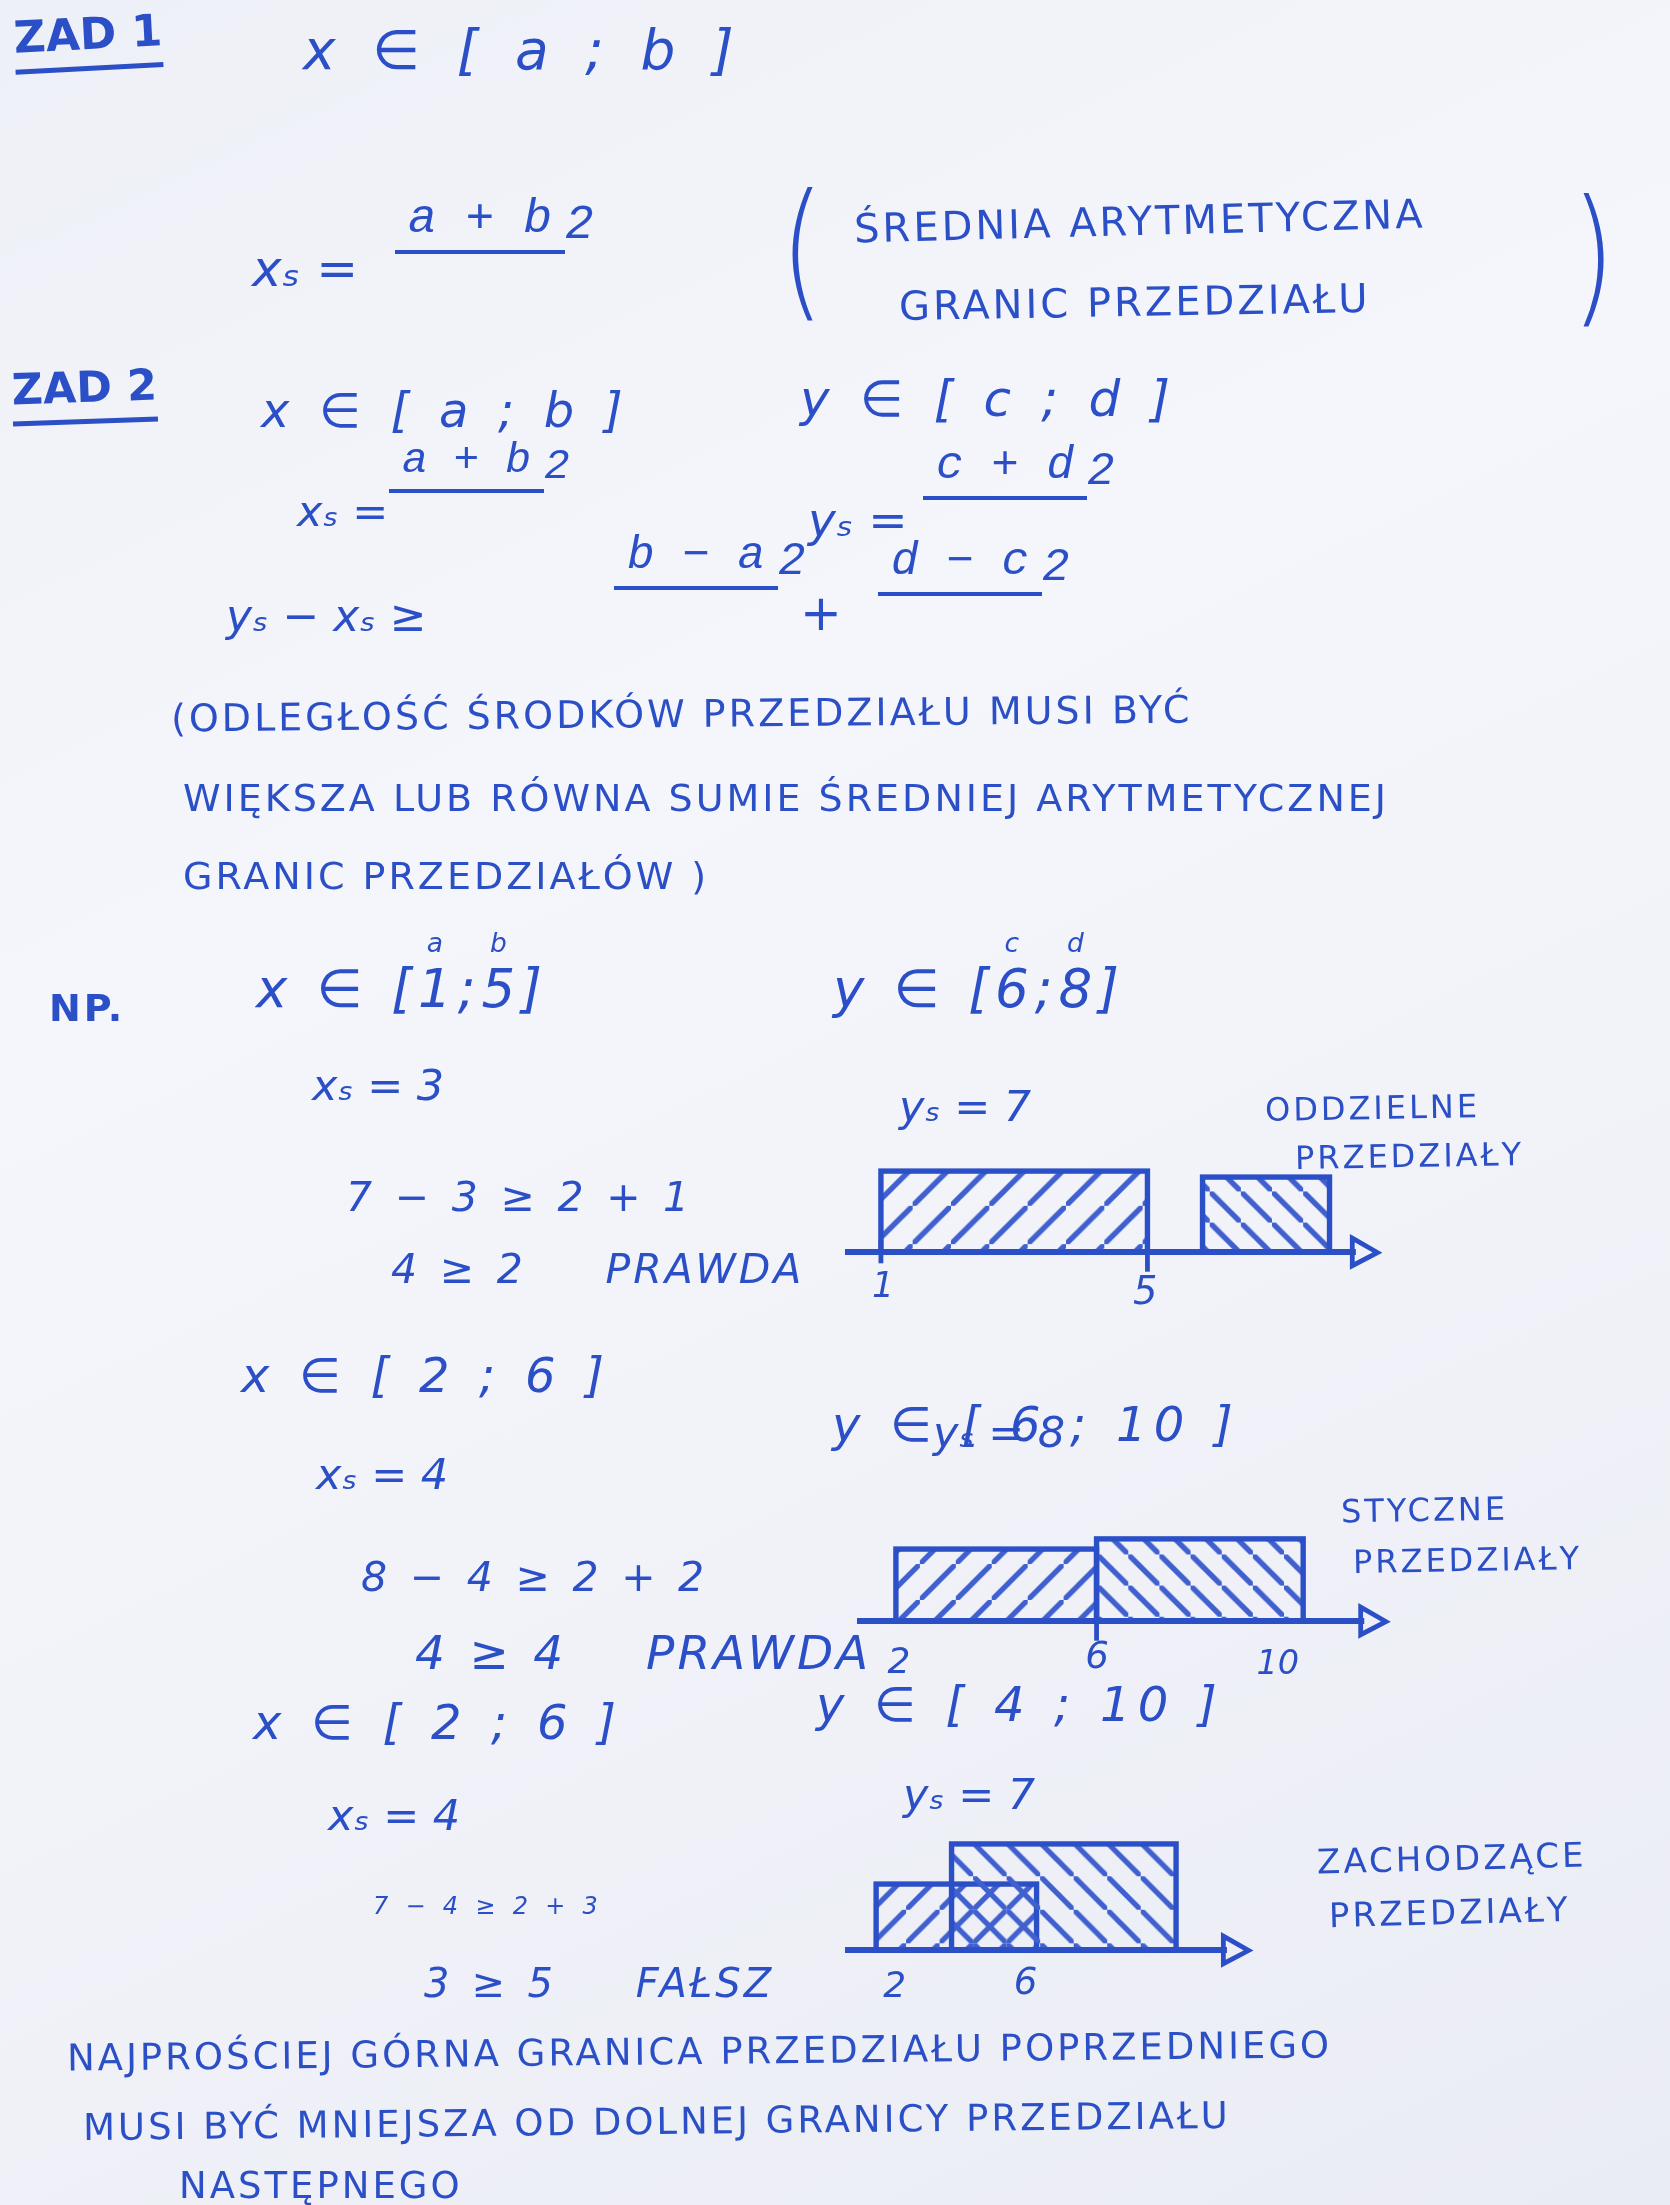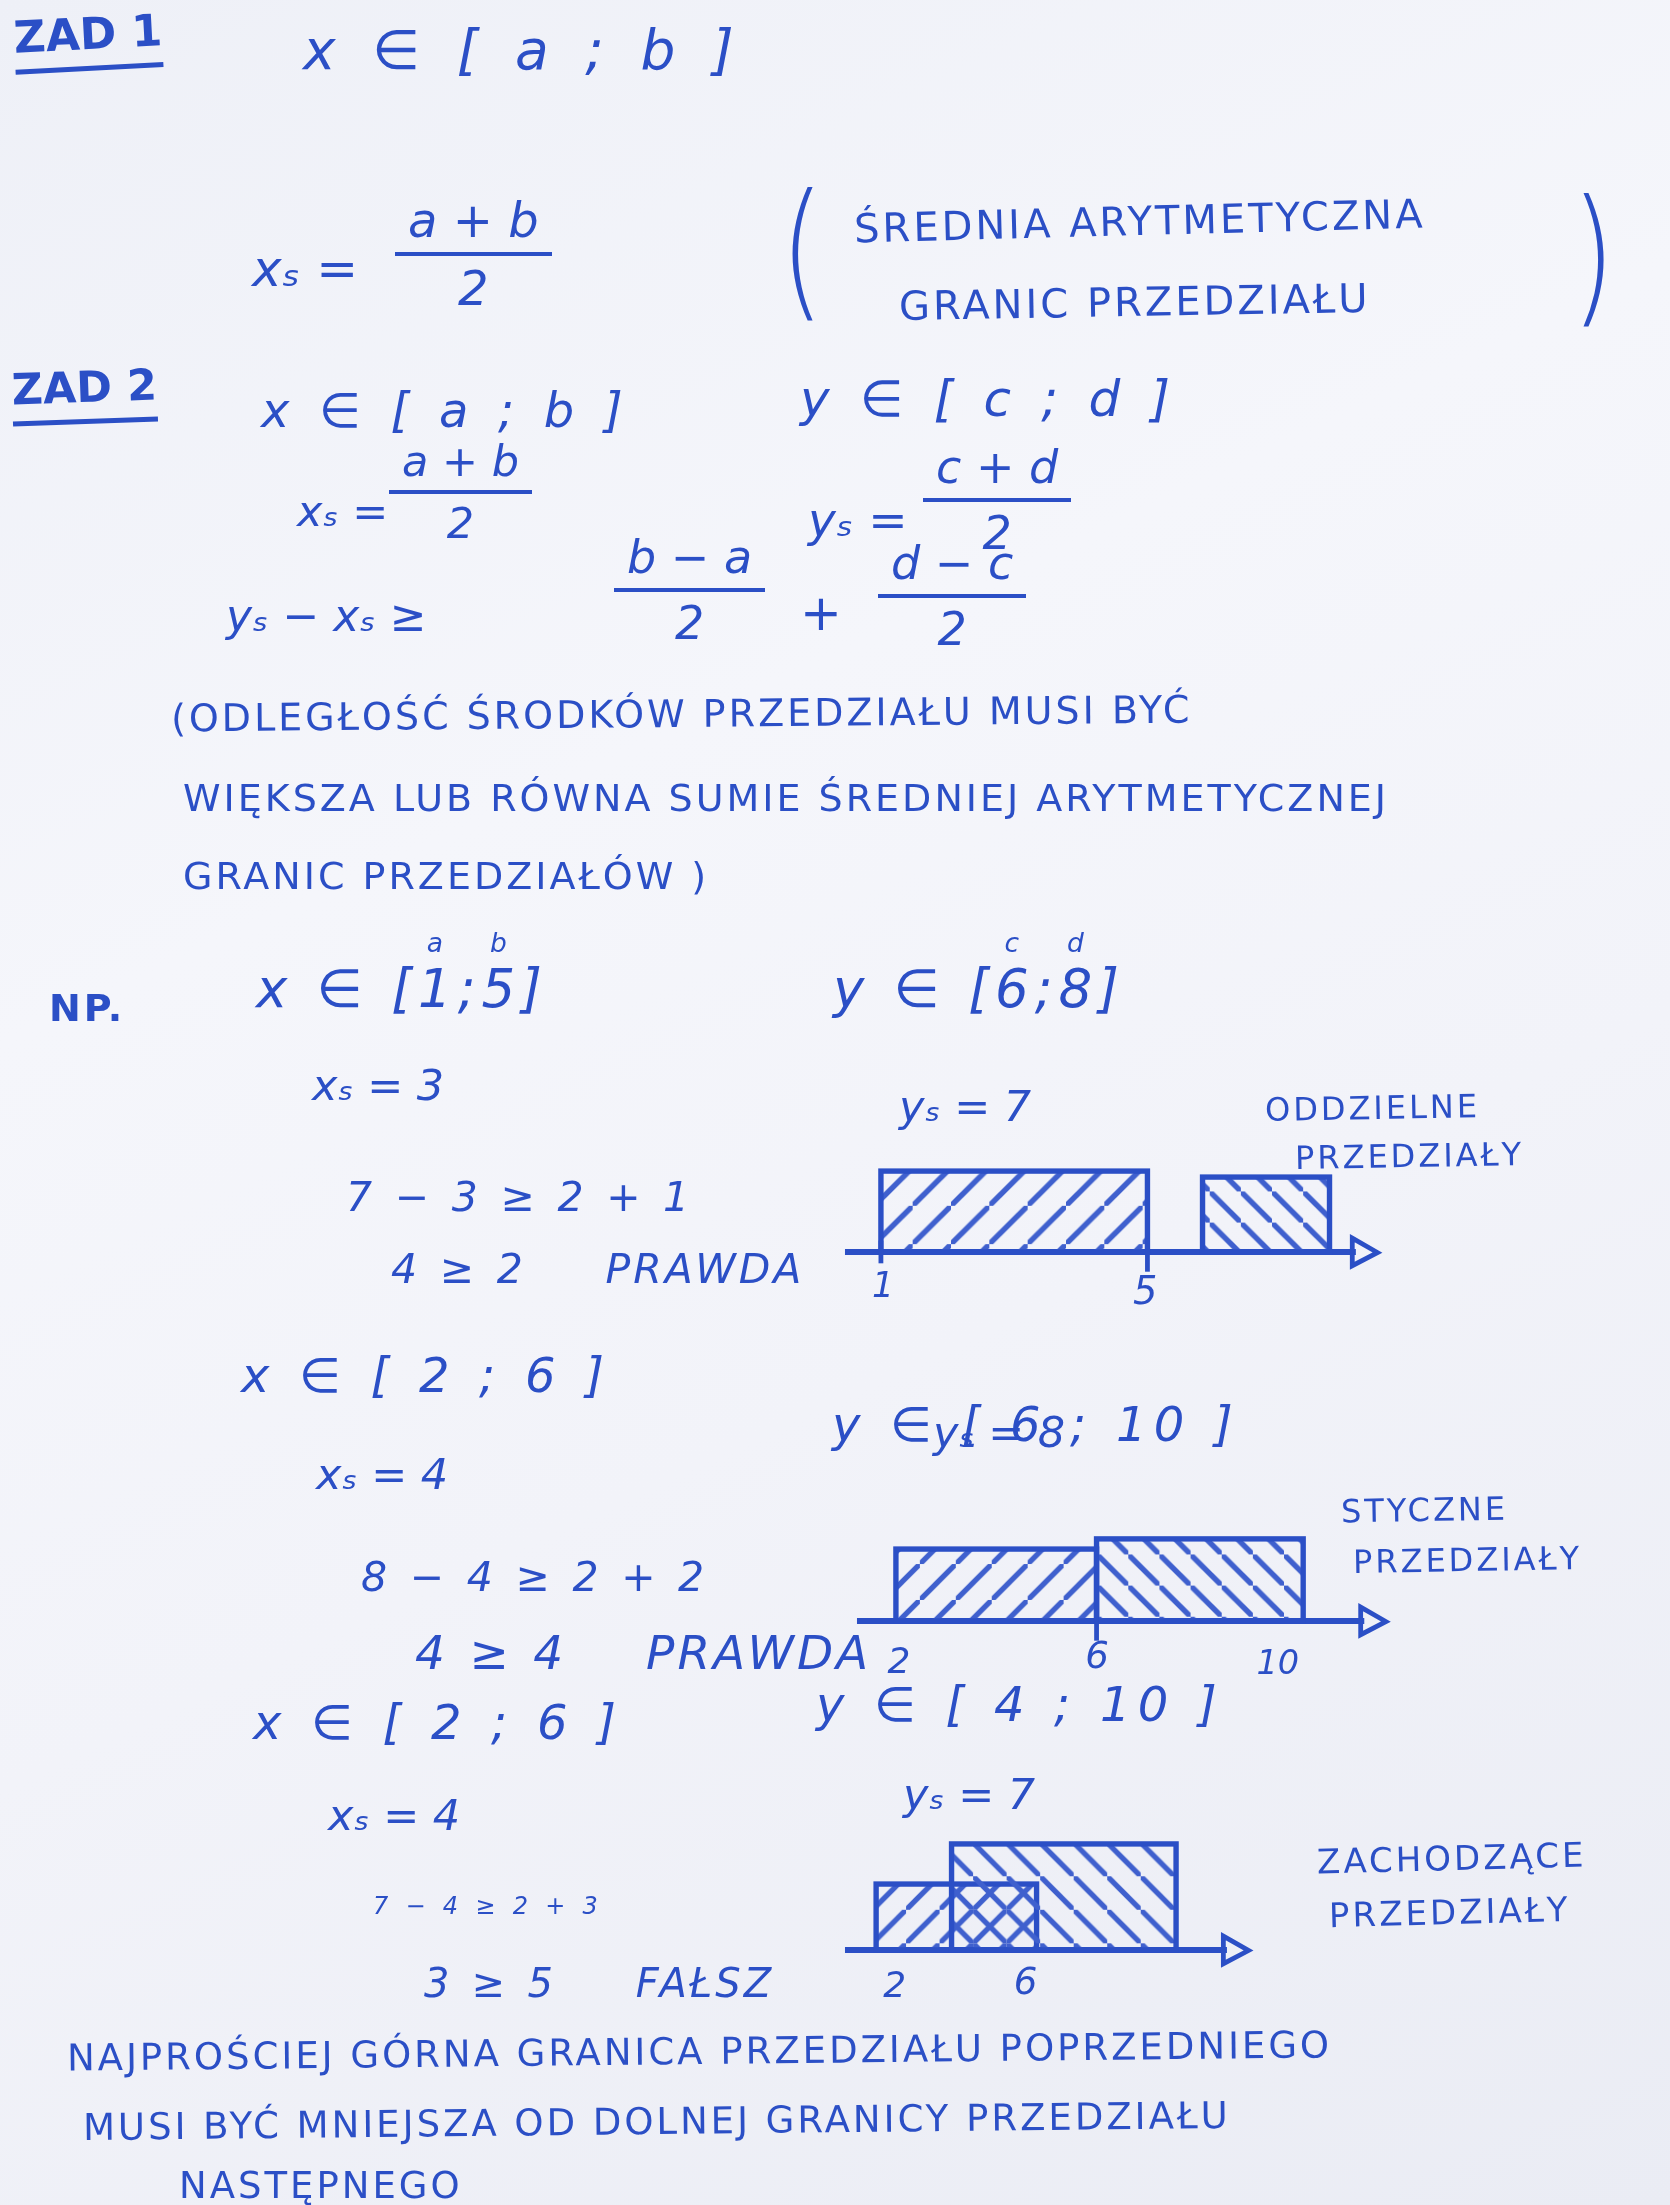--- a/index.html
+++ b/index.html
@@ -8,21 +8,21 @@
     width:1671px;height:2205px;
     background:linear-gradient(155deg,#eef0f7 0%,#f5f6fb 35%,#f2f3f9 60%,#eaecf4 100%);
     font-family:"DejaVu Sans",sans-serif;
     color:#2b4fc6;
     overflow:hidden;
   }
   .t{position:absolute;white-space:nowrap;color:#2b4fc6;}
   .math{font-style:italic;}
   .caps{letter-spacing:3px;font-weight:500;}
   .head{font-weight:700;border-bottom:5.4px solid #2b4fc6;padding-bottom:7.2px;}
-  .frac{display:inline-flex;flex-direction:column;align-items:center;vertical-align:middle;}
+  .frac{display:inline-flex;flex-direction:row;align-items:center;vertical-align:middle;font-family:Liberation Mono, monospace;}
   .frac .num{border-bottom:4.8px solid #2b4fc6;padding:0 13px 3.6px 13px;}
   .frac .den{padding-top:4.8px;}
   .stack{display:inline-flex;flex-direction:column;align-items:center;vertical-align:bottom;}
   .stack .sup{font-size:0.5em;line-height:1;font-style:italic;margin-bottom:1.2px;}
   .paren{font-weight:200;transform:scaleX(0.75);transform-origin:center;}
   .verdict{margin-left:78px;}
   svg{position:absolute;overflow:visible;}
   svg text{font-family:"DejaVu Sans",sans-serif;font-style:italic;fill:#2b4fc6;}
 </style>
 </head>

